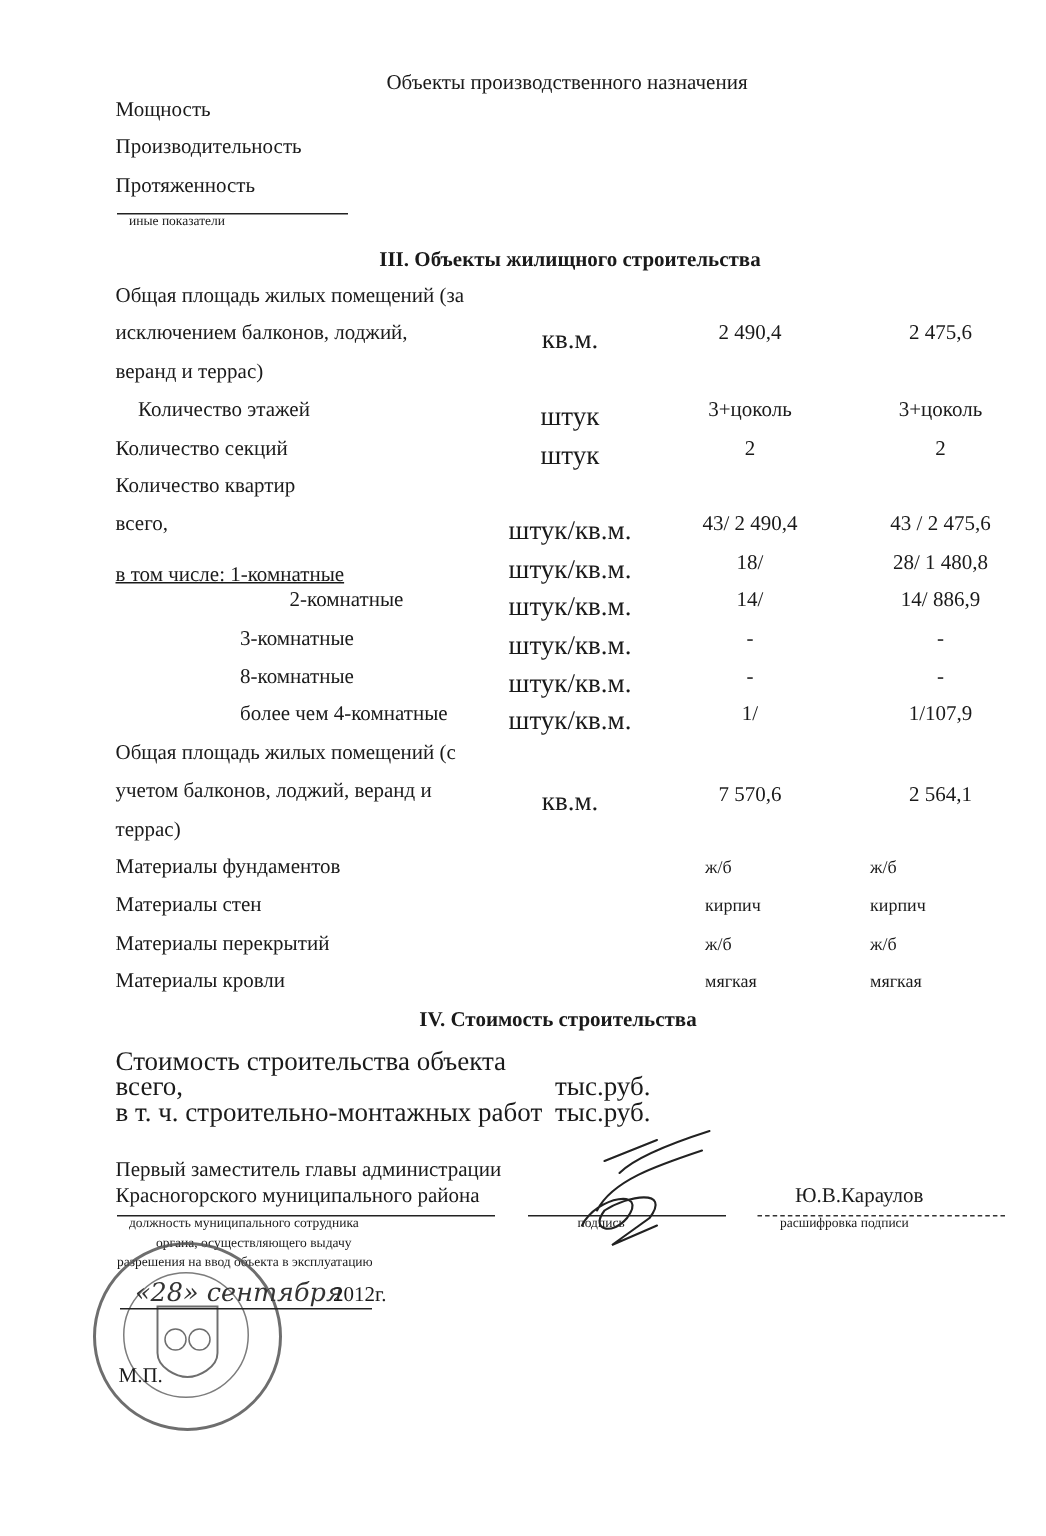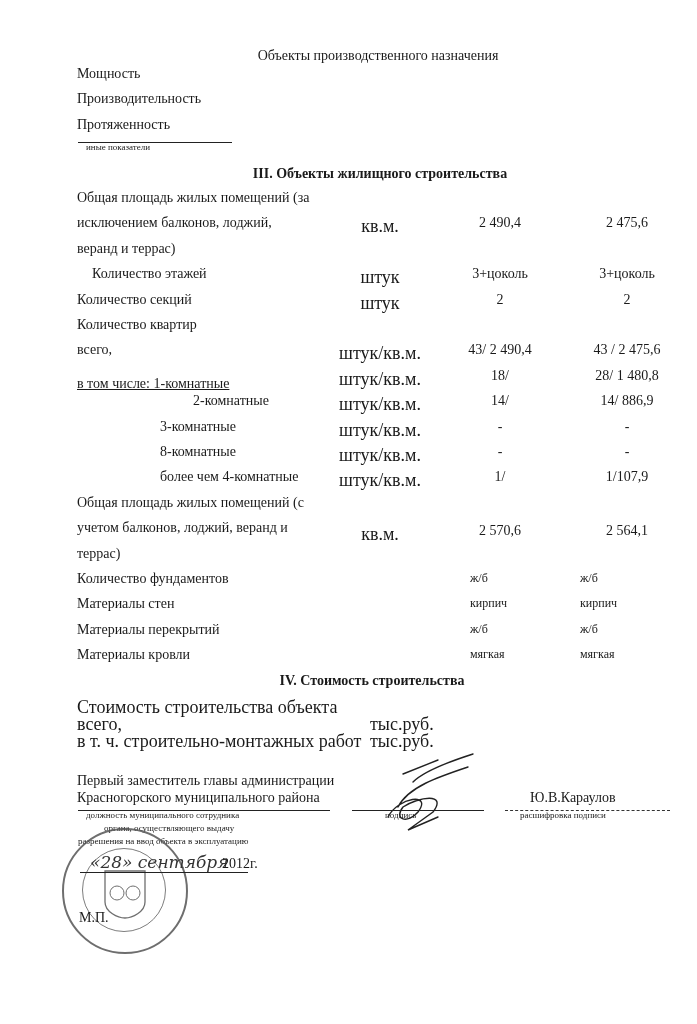--- a/index.html
+++ b/index.html
@@ -68,23 +68,23 @@
     <div class="abs t14 center" style="left: 500px; top: 444px;">-</div>
     <div class="abs t14 center" style="left: 627px; top: 444px;">-</div>
     <div class="abs t14" style="left: 160px; top: 469.4px; text-align: center;">более чем 4-комнатные</div>
     <div class="abs t13 center" style="left: 380px; top: 470.4px;">штук/кв.м.</div>
     <div class="abs t14 center" style="left: 500px; top: 469.4px;">1/</div>
     <div class="abs t14 center" style="left: 627px; top: 469.4px;">1/107,9</div>
     <div class="abs t14" style="left: 77px; top: 494.8px;">Общая площадь жилых помещений (с</div>
     <div class="abs t14" style="left: 77px; top: 520.2px;">учетом  балконов, лоджий, веранд и</div>
     <div class="abs t14" style="left: 77px; top: 545.6px;">террас)</div>
     <div class="abs t13 center" style="left: 380px; top: 524.2px;">кв.м.</div>
-    <div class="abs t14 center" style="left: 500px; top: 523.2px;">2 570,6</div>
+    <div class="abs t14 center" style="left: 500px; top: 523.2px;">7 570,6</div>
     <div class="abs t14 center" style="left: 627px; top: 523.2px;">2 564,1</div>
-    <div class="abs t14" style="left: 77px; top: 571px;">Количество фундаментов</div>
+    <div class="abs t14" style="left: 77px; top: 571px;">Материалы фундаментов</div>
     <div class="abs t12" style="left: 470px; top: 571px;">ж/б</div>
     <div class="abs t12" style="left: 580px; top: 571px;">ж/б</div>
     <div class="abs t14" style="left: 77px; top: 596.4px;">Материалы стен</div>
     <div class="abs t12" style="left: 470px; top: 596.4px;">кирпич</div>
     <div class="abs t12" style="left: 580px; top: 596.4px;">кирпич</div>
     <div class="abs t14" style="left: 77px; top: 621.8px;">Материалы перекрытий</div>
     <div class="abs t12" style="left: 470px; top: 621.8px;">ж/б</div>
     <div class="abs t12" style="left: 580px; top: 621.8px;">ж/б</div>
     <div class="abs t14" style="left: 77px; top: 647.2px;">Материалы кровли</div>
     <div class="abs t12" style="left: 470px; top: 647.2px;">мягкая</div>

